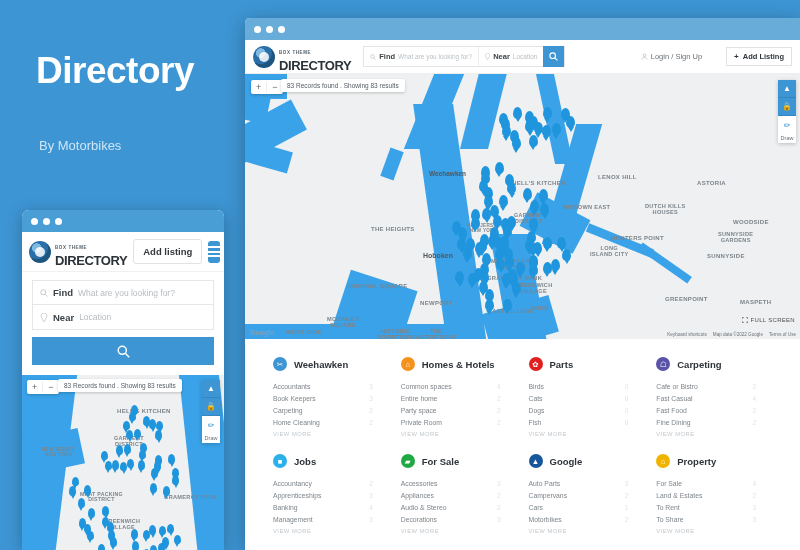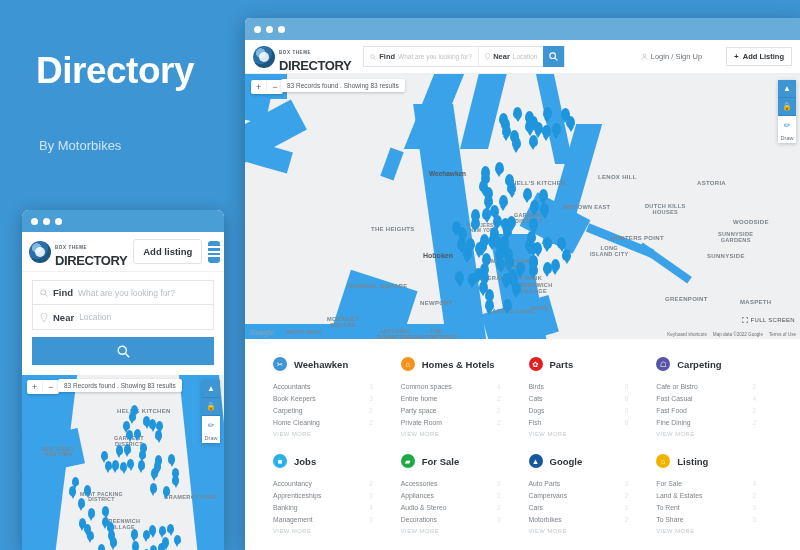--- a/index.html
+++ b/index.html
@@ -727,21 +727,21 @@
           </div>
           <div class="cat-item">
             <span>Motorbikes</span>
             <span class="cat-count">2</span>
           </div>
           <div class="cat-more">VIEW MORE</div>
         </div>
         <div>
           <div class="cat-head">
             <span class="cat-ico" style="background: rgb(240, 180, 0);">⌂</span>
-            <span class="cat-title">Listing</span>
+            <span class="cat-title">Property</span>
           </div>
           <div class="cat-item">
             <span>For Sale</span>
             <span class="cat-count">4</span>
           </div>
           <div class="cat-item">
             <span>Land &amp; Estates</span>
             <span class="cat-count">2</span>
           </div>
           <div class="cat-item">

